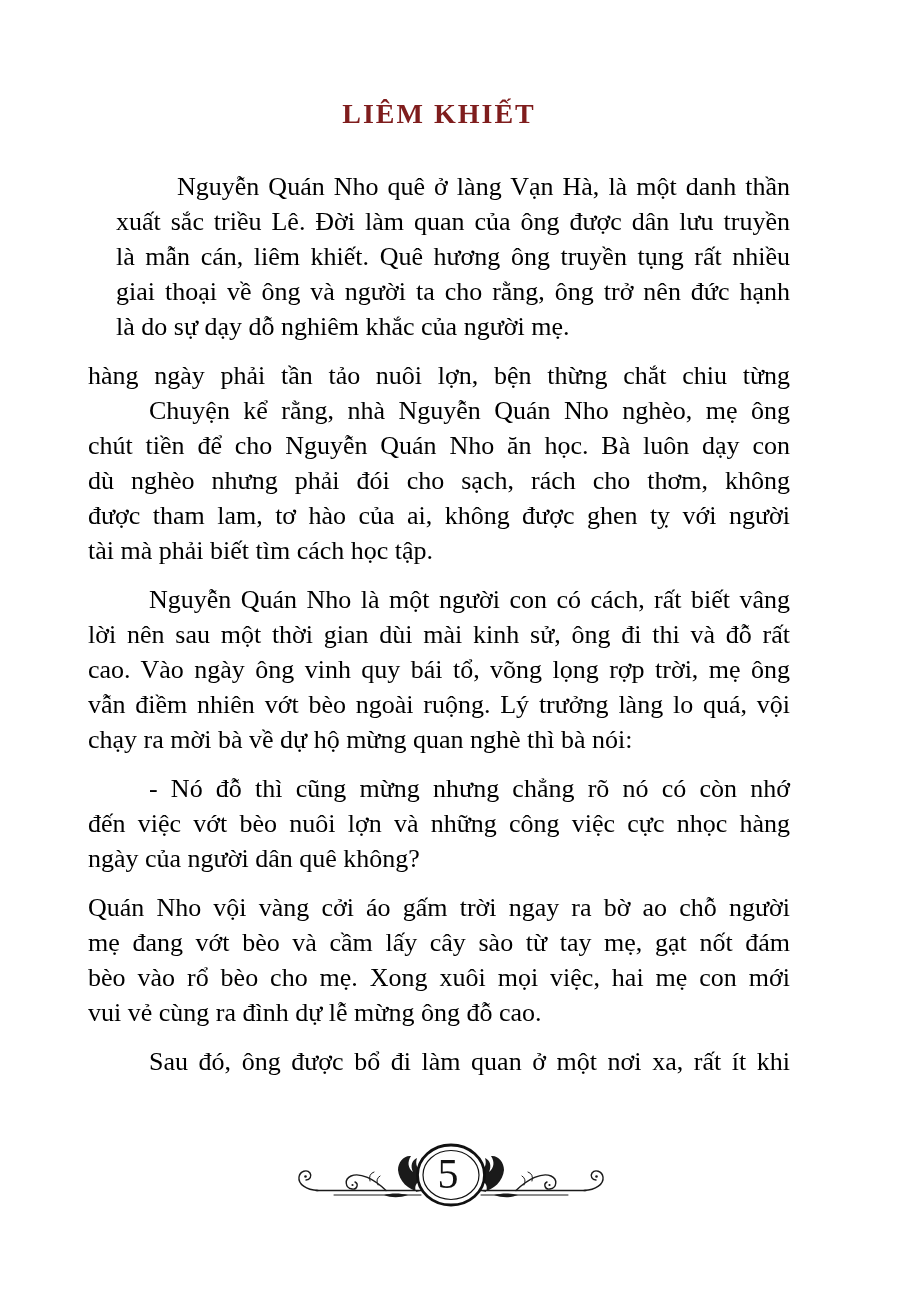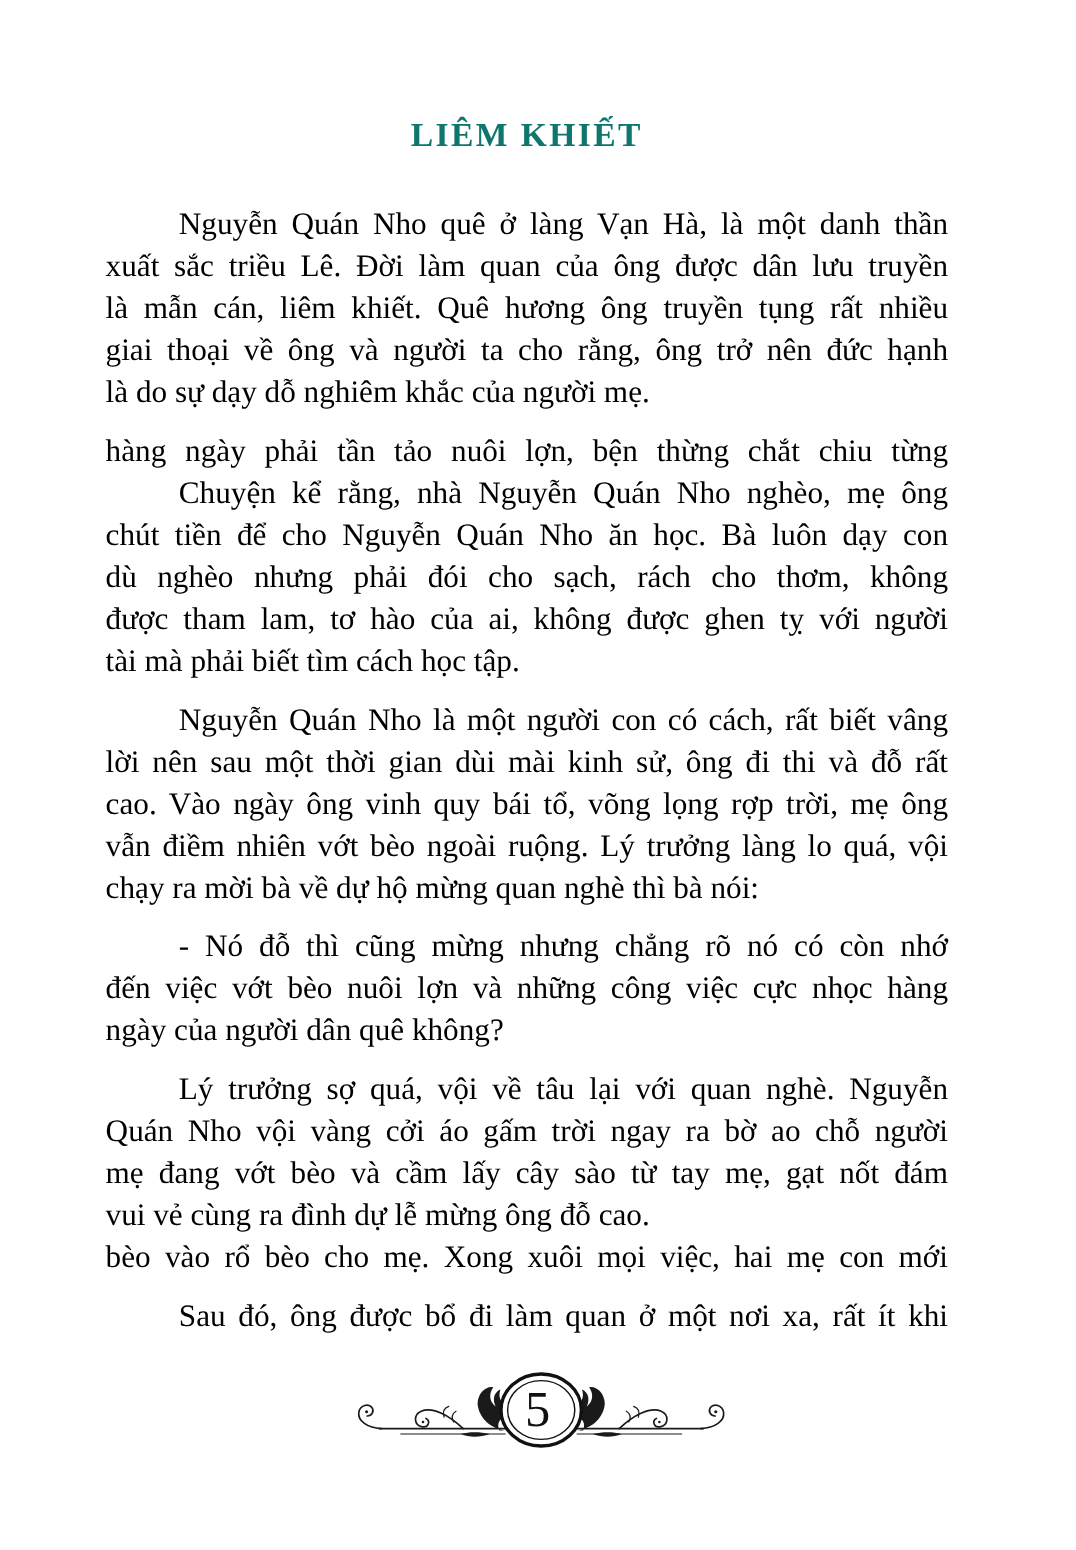--- a/index.html
+++ b/index.html
@@ -16,24 +16,24 @@
     left: 88px; top: 92px;
     width: 702px;
   }
   .chapter-title {
     font-size: 28px;
     font-weight: bold;
     letter-spacing: 2px;
     line-height: 44px;
     text-align: center;
     margin: 0;
-    color: #0f766e;
+    color: #7f1d1d;
   }
   .para { margin: 0 0 14px 0; }
-  .para-1 { margin-top: 33px; }
+  .para-1 { margin-top: 33px; margin-left: 28px; }
   .para-6 { }
   .line {
     font-size: 26px;
     line-height: 35px;
     height: 35px;
     text-align: justify;
     text-align-last: justify;
     white-space: nowrap;
   }
   .line.first { text-indent: 61px; }
@@ -81,25 +81,24 @@
     <div class="line last">chạy ra mời bà về dự hộ mừng quan nghè thì bà nói:</div>
   </div>
 
   <div class="para">
     <div class="line first">- Nó đỗ thì cũng mừng nhưng chẳng rõ nó có còn nhớ</div>
     <div class="line">đến việc vớt bèo nuôi lợn và những công việc cực nhọc hàng</div>
     <div class="line last">ngày của người dân quê không?</div>
   </div>
 
   <div class="para">
-    <div class="line first">Lý trưởng sợ quá, vội về tâu lại với quan nghè. Nguyễn</div>
     <div class="line">Quán Nho vội vàng cởi áo gấm trời ngay ra bờ ao chỗ người</div>
     <div class="line">mẹ đang vớt bèo và cầm lấy cây sào từ tay mẹ, gạt nốt đám</div>
+    <div class="line">bèo vào rổ bèo cho mẹ. Xong xuôi mọi việc, hai mẹ con mới</div>
     <div class="line last">vui vẻ cùng ra đình dự lễ mừng ông đỗ cao.</div>
-    <div class="line">bèo vào rổ bèo cho mẹ. Xong xuôi mọi việc, hai mẹ con mới</div>
   </div>
 
   <div class="para para-6">
     <div class="line first">Sau đó, ông được bổ đi làm quan ở một nơi xa, rất ít khi</div>
   </div>
 
 </div>
 
 <div class="ornament-wrap">
   <svg width="330" height="80" viewBox="0 0 330 80" xmlns="http://www.w3.org/2000/svg">

